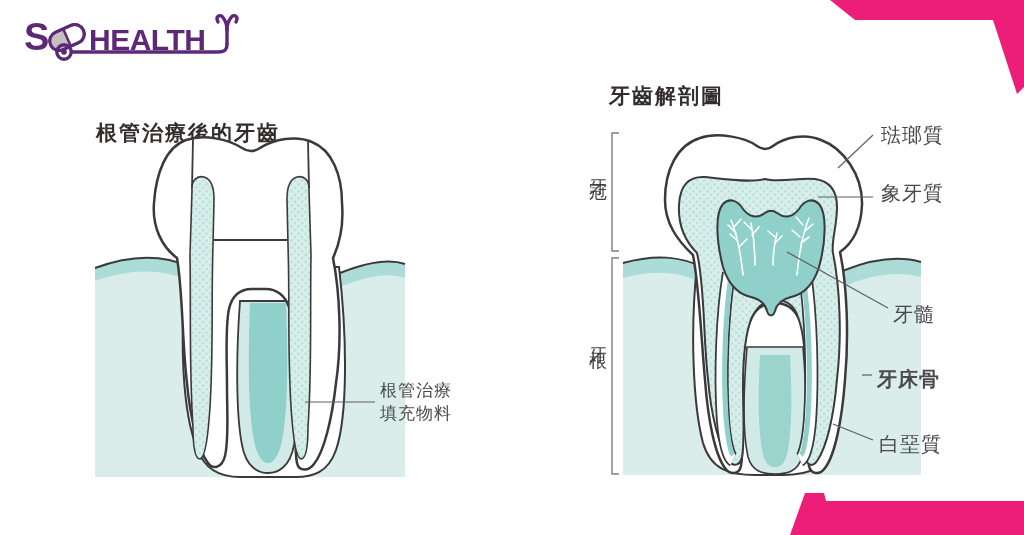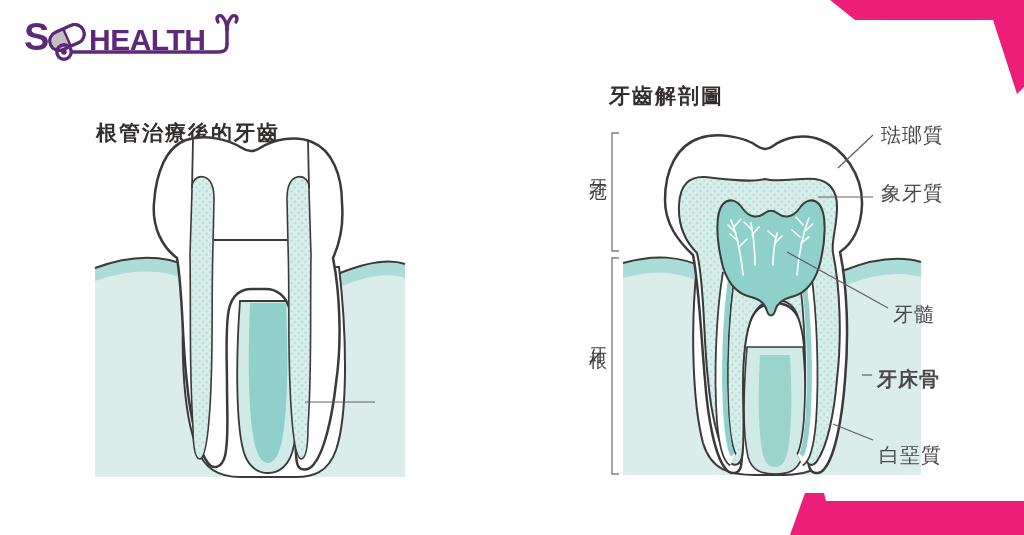--- a/index.html
+++ b/index.html
@@ -107,20 +107,24 @@
              C 200,190 197,250 202,305 C 204,330 207,343 211,344 C 216,344 218,333 218,312
              C 222,255 220,195 221,140 Z" fill="url(#dotsL)" stroke="#3A3A3A" stroke-width="1.6"></path>
 
     <path d="M 103,24 L 102,73" fill="none" stroke="#3A3A3A" stroke-width="1.8"></path>
     <path d="M 218,26 L 219,73" fill="none" stroke="#3A3A3A" stroke-width="1.8"></path>
     <path d="M 124,125 L 197,125" fill="none" stroke="#3A3A3A" stroke-width="1.8"></path>
 
     <line x1="215" y1="287" x2="285" y2="287" stroke="#5F5F5F" stroke-width="1.2"></line>
   </svg>
 
+  <div class="callout" style="left:380px;top:379px;">
+    <div>根管治療</div>
+    <div>填充物料</div>
+  </div>
 
   <svg class="abs" style="left:605px;top:115px;" width="335" height="380" viewBox="0 0 335 380">
     <defs>
       <pattern id="dotsR" width="5" height="5" patternUnits="userSpaceOnUse" patternTransform="rotate(45)">
         <rect width="5" height="5" fill="#D8EEEB"></rect>
         <circle cx="1.4" cy="1.4" r="1.05" fill="#A7D8D3"></circle>
       </pattern>
     </defs>
 
     <path d="M 18,148 C 50,139 75,141 100,153 C 150,175 190,175 240,155 C 268,144 295,141 316,147 L 316,360 L 18,360 Z" fill="#DAEDEB"></path>
@@ -231,15 +235,15 @@
     </g>
   </svg>
 
   <div class="v-label" style="left:586px;top:165px;">牙冠</div>
   <div class="v-label" style="left:586px;top:333px;">牙根</div>
 
   <div class="part-label" style="left:881px;top:122px;">琺瑯質</div>
   <div class="part-label" style="left:881px;top:180px;">象牙質</div>
   <div class="part-label" style="left:893px;top:301px;font-family:Liberation Serif, serif;">牙髓</div>
   <div class="part-label" style="left:877px;top:366px;font-weight:bold;">牙床骨</div>
-  <div class="part-label" style="left:879px;top:442px;">白堊質</div>
+  <div class="part-label" style="left:879px;top:431px;">白堊質</div>
 
 </div>
 
 </body></html>

